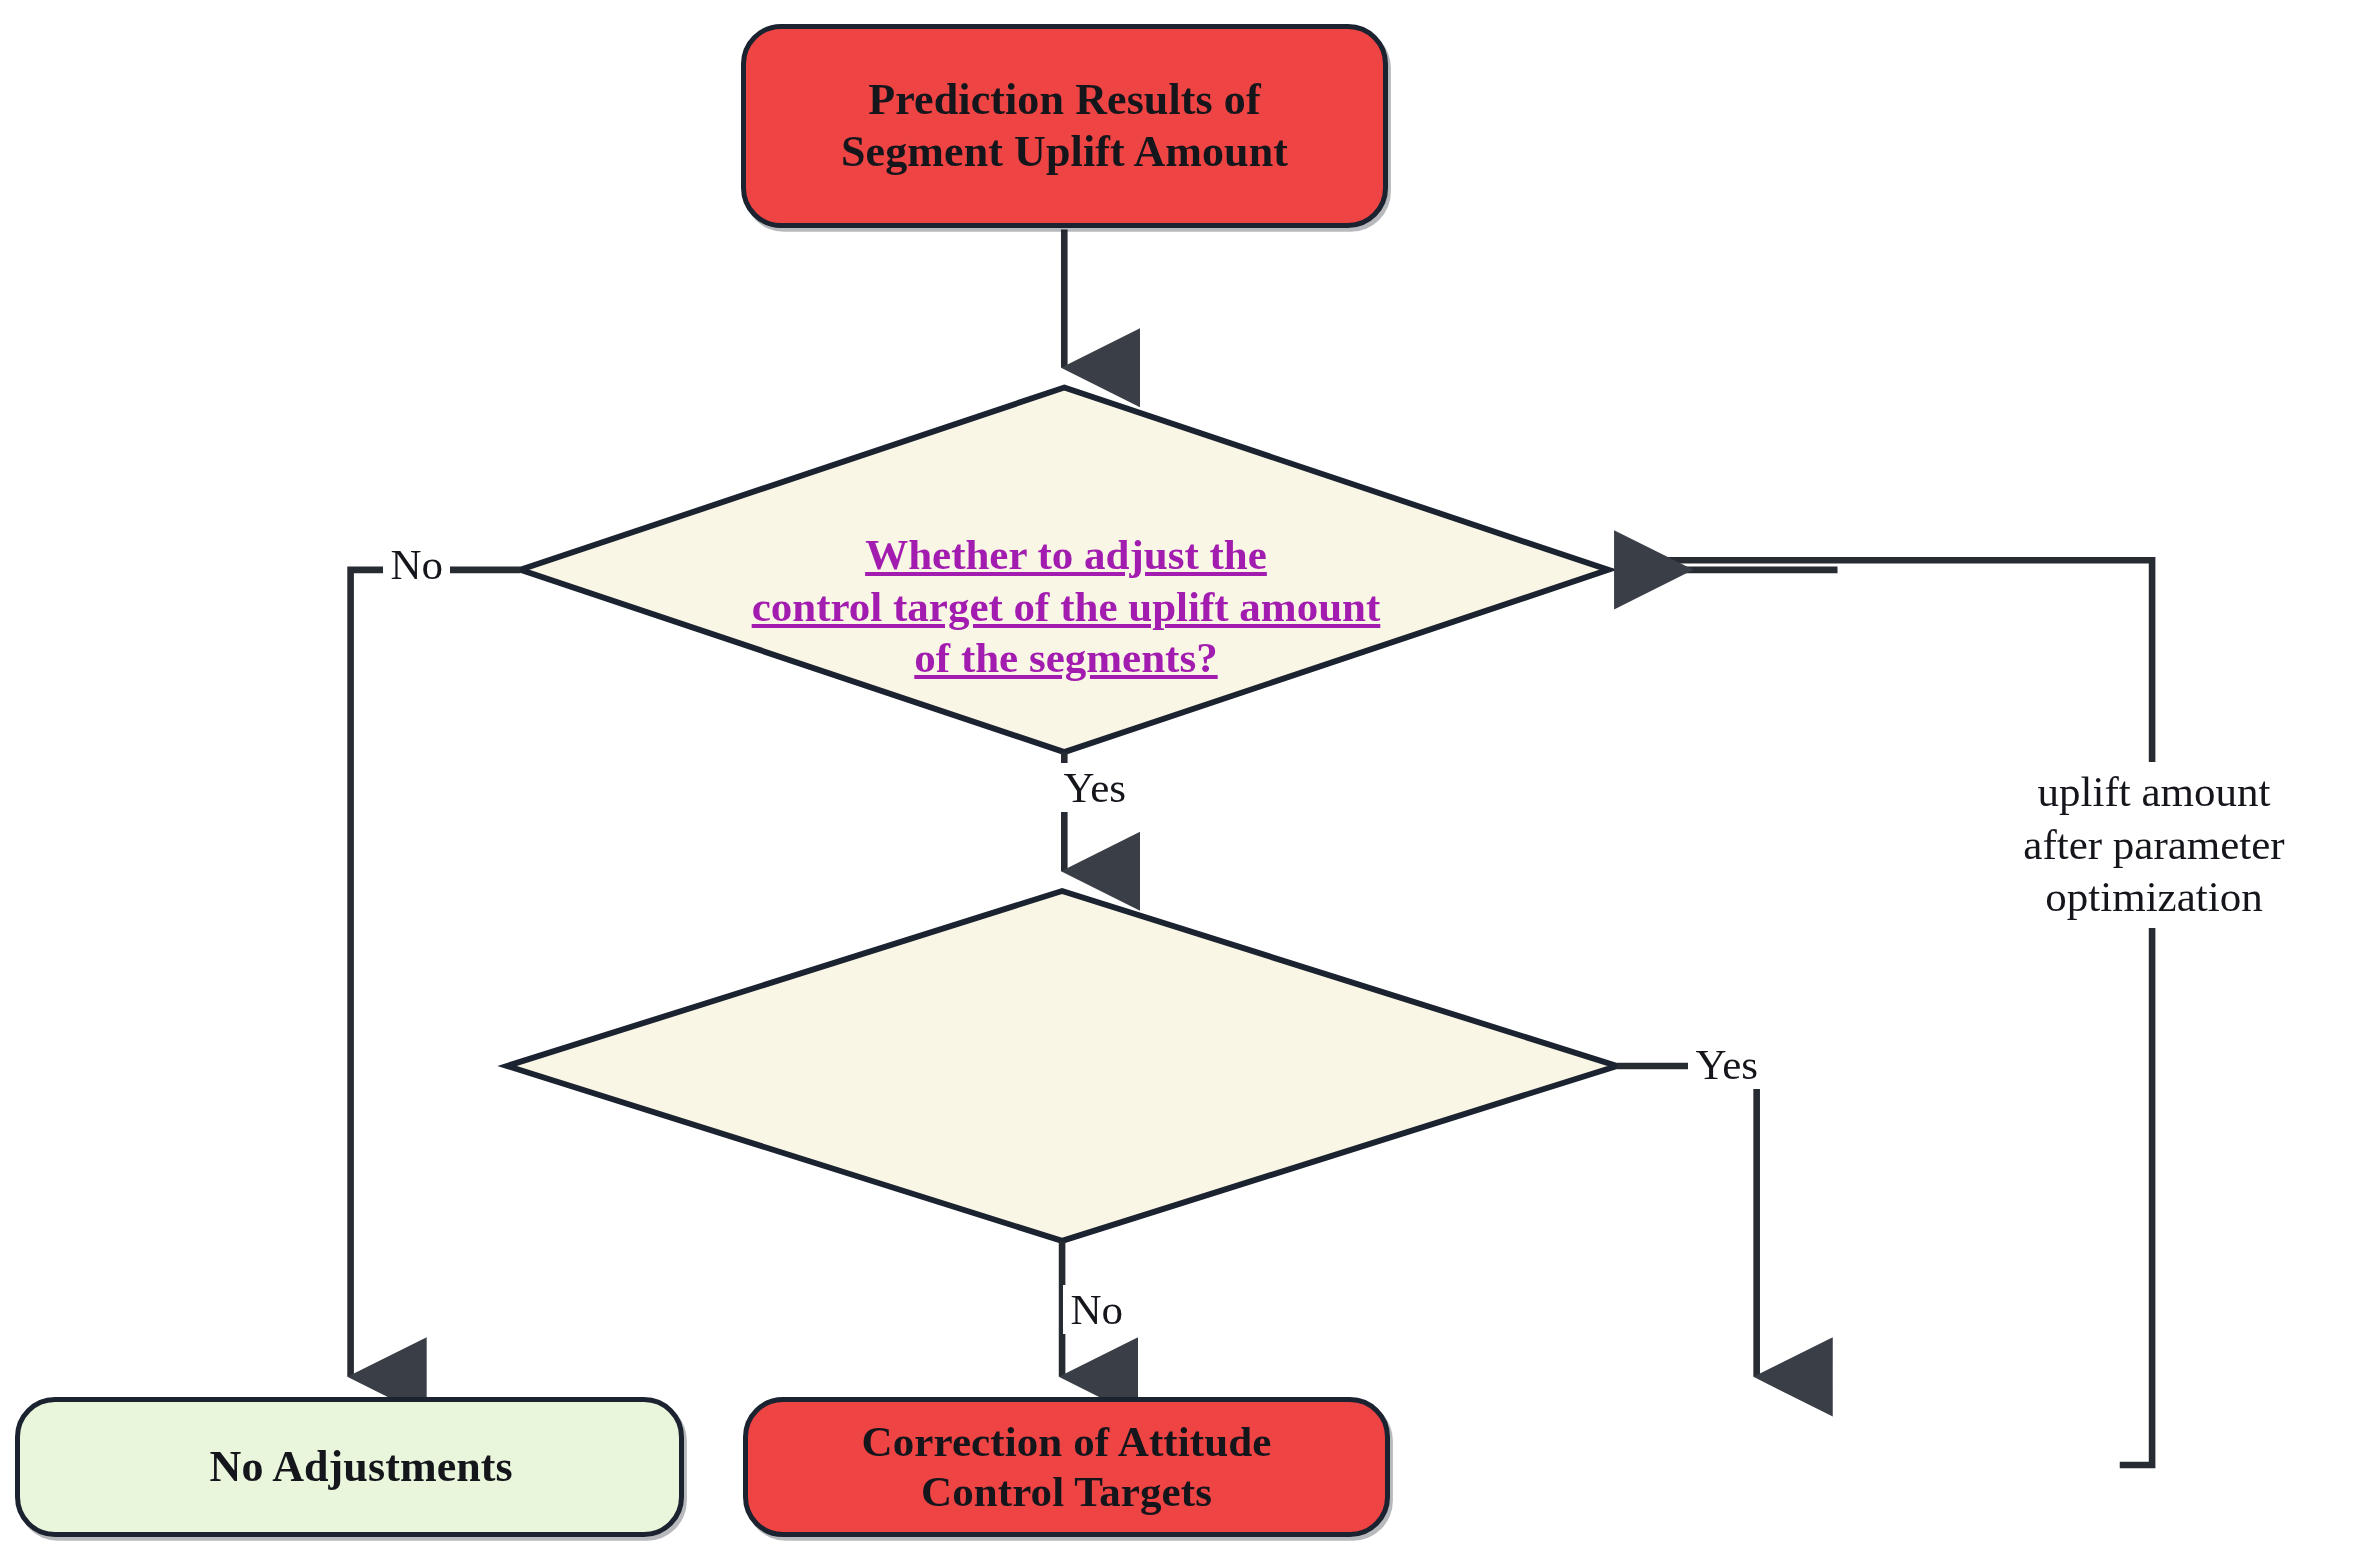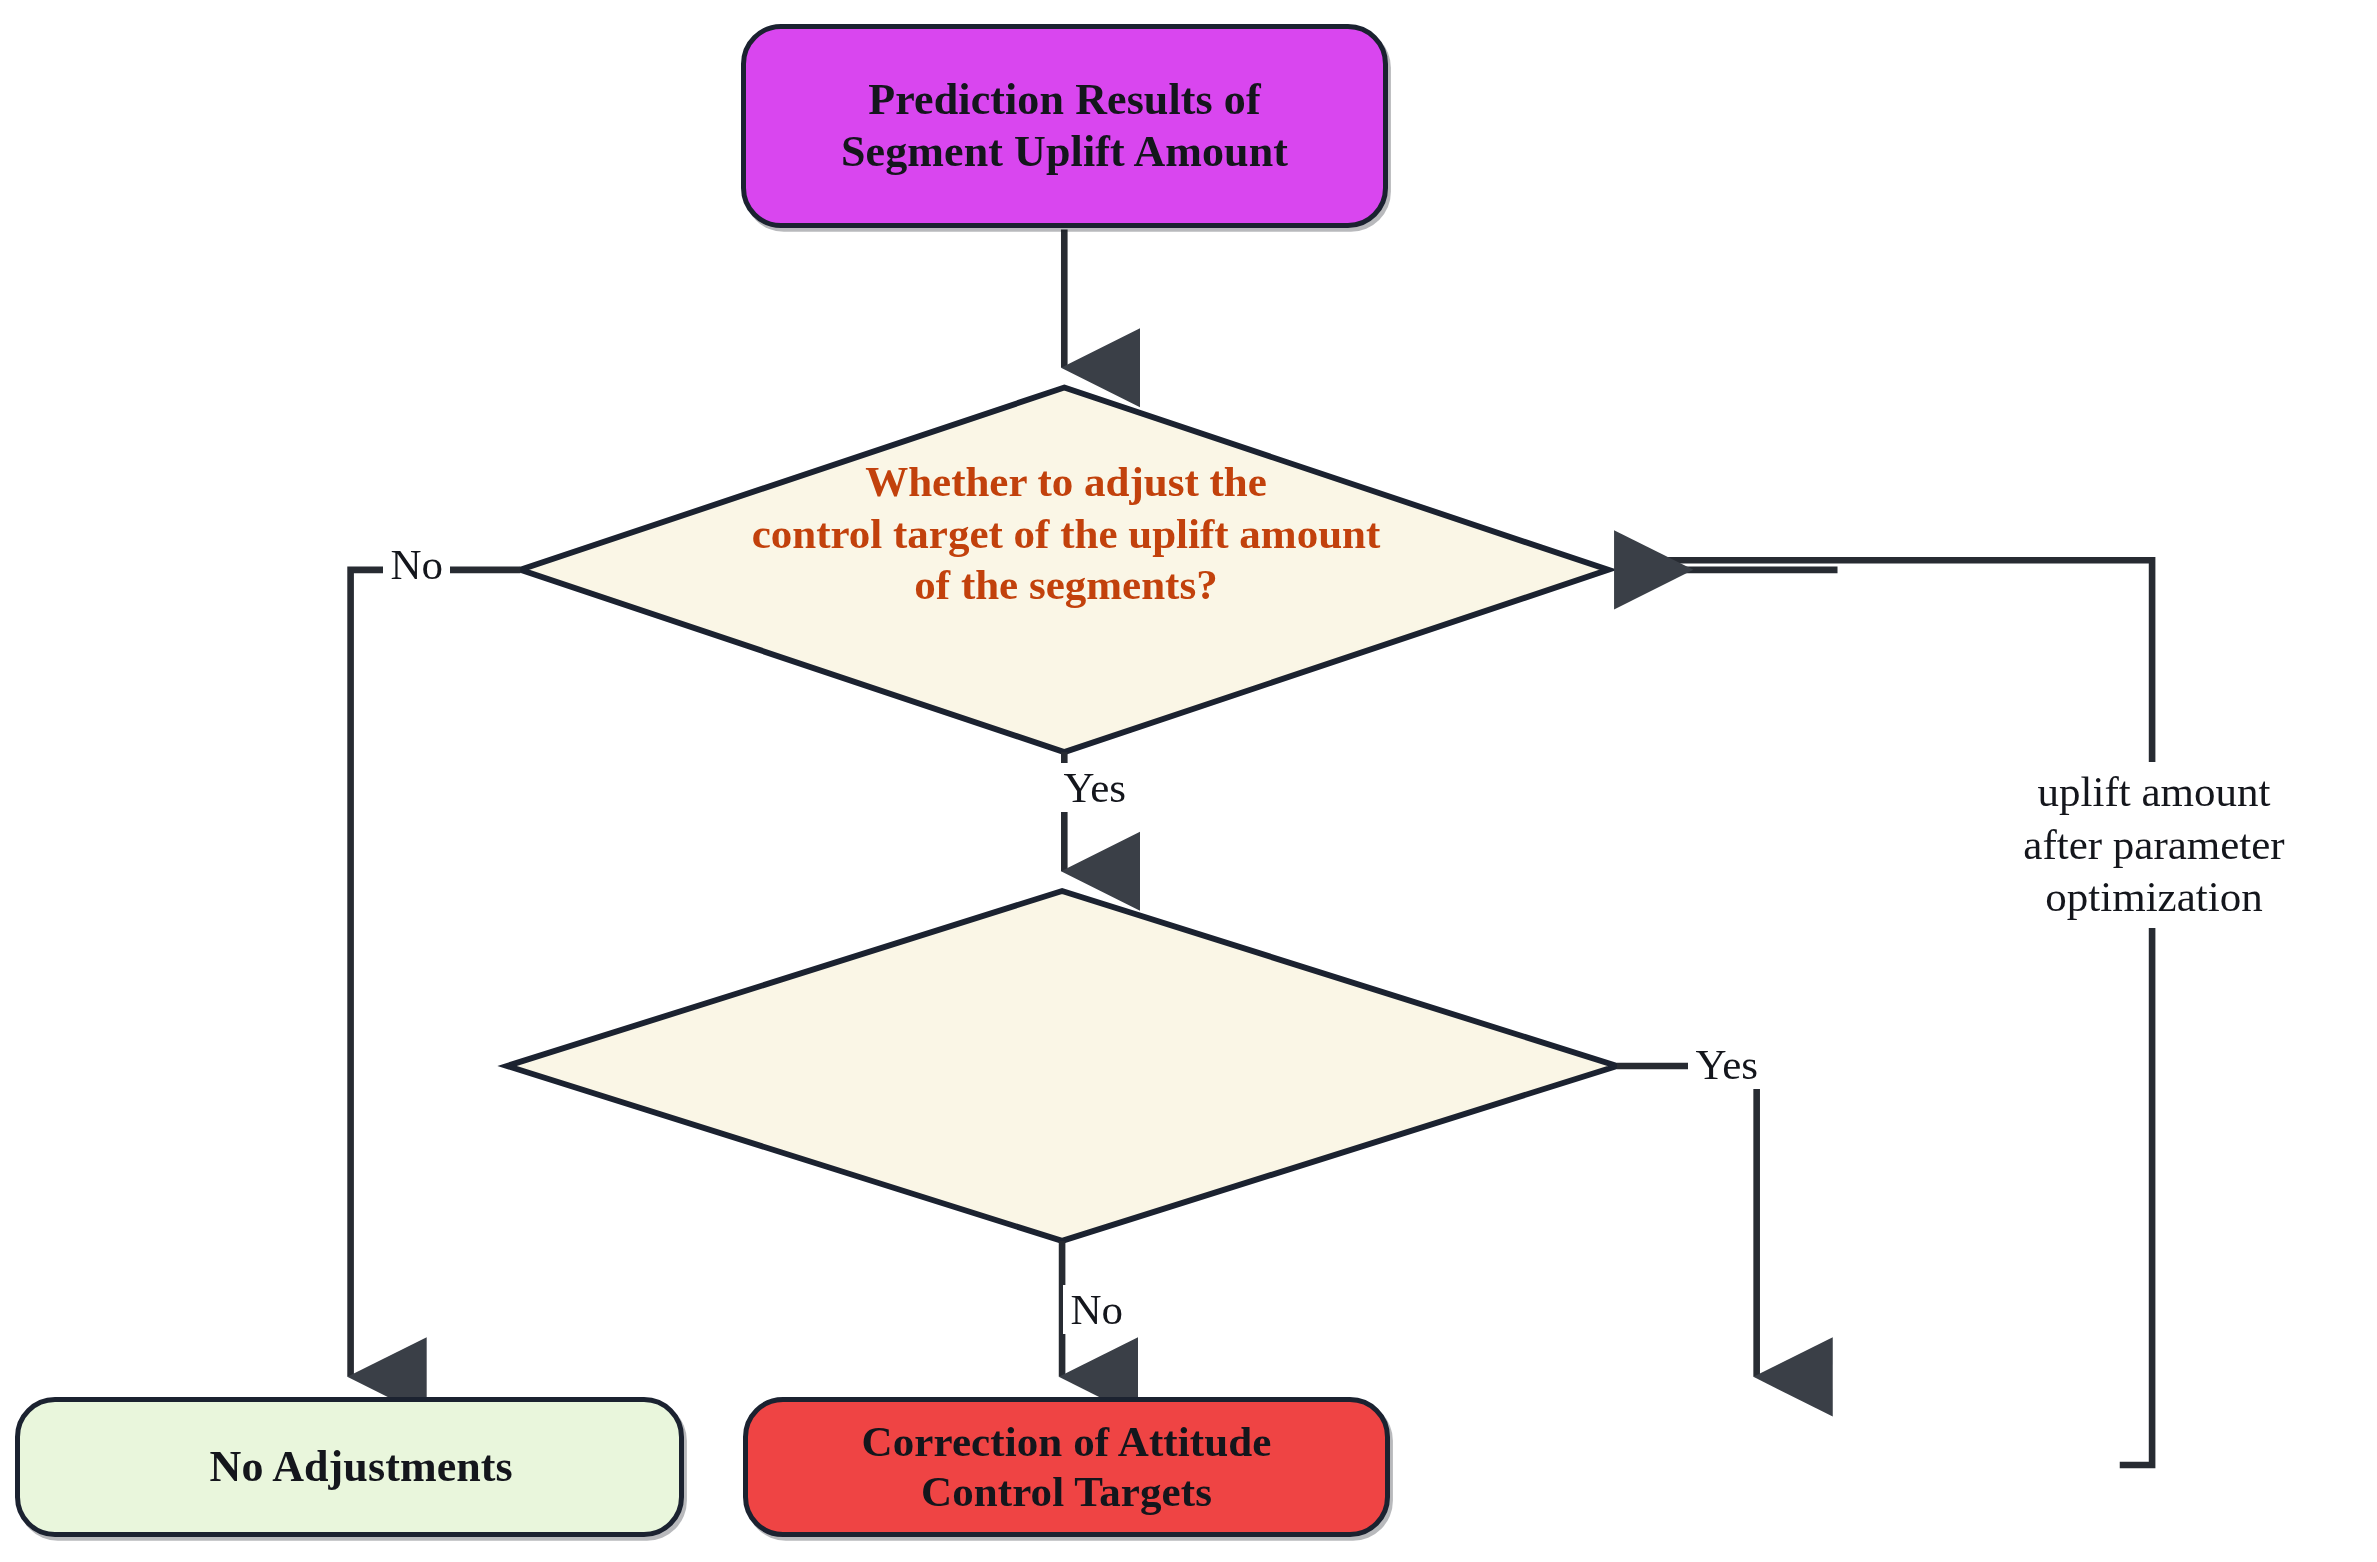--- a/index.html
+++ b/index.html
@@ -22,21 +22,21 @@
     text-align:center;
     font-weight:bold;
     color:#14161c;
     line-height:1.16;
     letter-spacing:0.1px;
     box-shadow:2.9px 3.7px 0 rgba(20,24,34,.30);
   }
 
   #box-top{
     left:741px;top:23.5px;width:647px;height:204px;
-    background:#d946ef;
+    background:#ef4444;
     font-size:44px;
   }
   #box-no-adjust{
     left:14.7px;top:1397px;width:669px;height:140px;
     background:#e9f6dc;
     font-size:44px;
     padding-left:24px;
   }
   #box-correction{
     left:743px;top:1397px;width:647px;height:140px;
@@ -45,26 +45,27 @@
   }
   #box-param-opt{
     left:1441px;top:1397px;width:676px;height:140px;
     background:#a7de7d;
     font-size:43px;
   }
 
   
   .diamond-label{
     position:absolute;
-    display:flex;align-items:flex-start;justify-content:center;
+    display:flex;align-items:flex-end;justify-content:center;
     text-align:center;
     font-weight:bold;
-    color:#c2410c;
+    color:#a21caf;
     line-height:1.2;
     pointer-events:none;
+    text-decoration:underline;
   }
   #dia1-label{left:544px;top:456px;width:1044px;height:228px;font-size:43px;}
   #dia2-label{left:559px;top:963px;width:1015px;height:206px;font-size:43px;}
 
   
   .edge-label{
     position:absolute;
     background:#ffffff;
     color:#14161c;
     font-size:43px;

